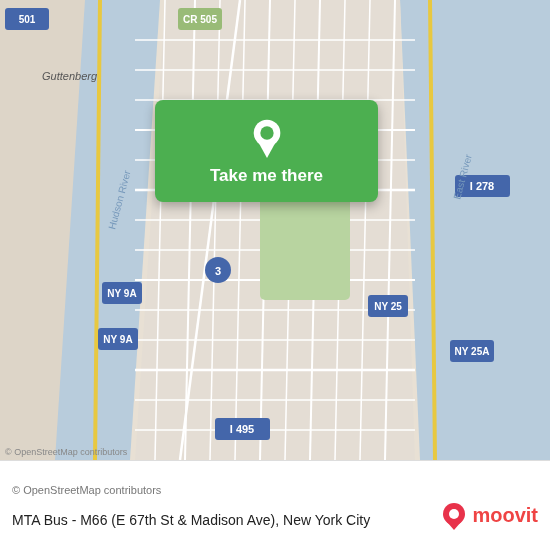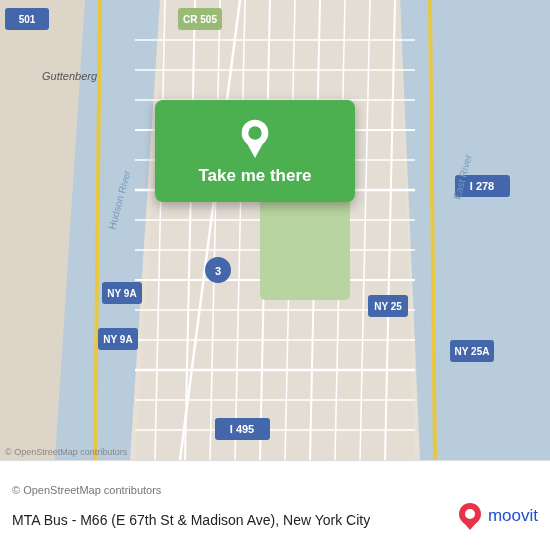--- a/index.html
+++ b/index.html
@@ -23,21 +23,21 @@
     #map-svg {
       width: 100%;
       height: 100%;
     }
 
     
     #take-me-there-card {
       position: absolute;
       top: 100px;
       left: 155px;
-      width: 200px;
+      width: 223px;
       background-color: #4caf50;
       border-radius: 8px;
       display: flex;
       flex-direction: column;
       align-items: center;
       padding: 18px 20px 16px;
       cursor: pointer;
       box-shadow: 0 4px 12px rgba(0,0,0,0.3);
     }
 
@@ -93,23 +93,23 @@
       flex-shrink: 0;
       margin-left: 10px;
     }
 
     #moovit-icon {
       width: 28px;
       height: 28px;
     }
 
     #moovit-text {
-      font-size: 17px;
-      font-weight: 400;
-      color: #1d4ed8;
+      font-size: 20px;
+      font-weight: 700;
+      color: #ef4444;
     }
   </style>
 </head>
 <body>
 
 <div id="map-container">
   
   <svg id="map-svg" viewBox="0 0 550 460" xmlns="http://www.w3.org/2000/svg">
 
     <rect width="550" height="460" fill="#cdd9e5"></rect>

